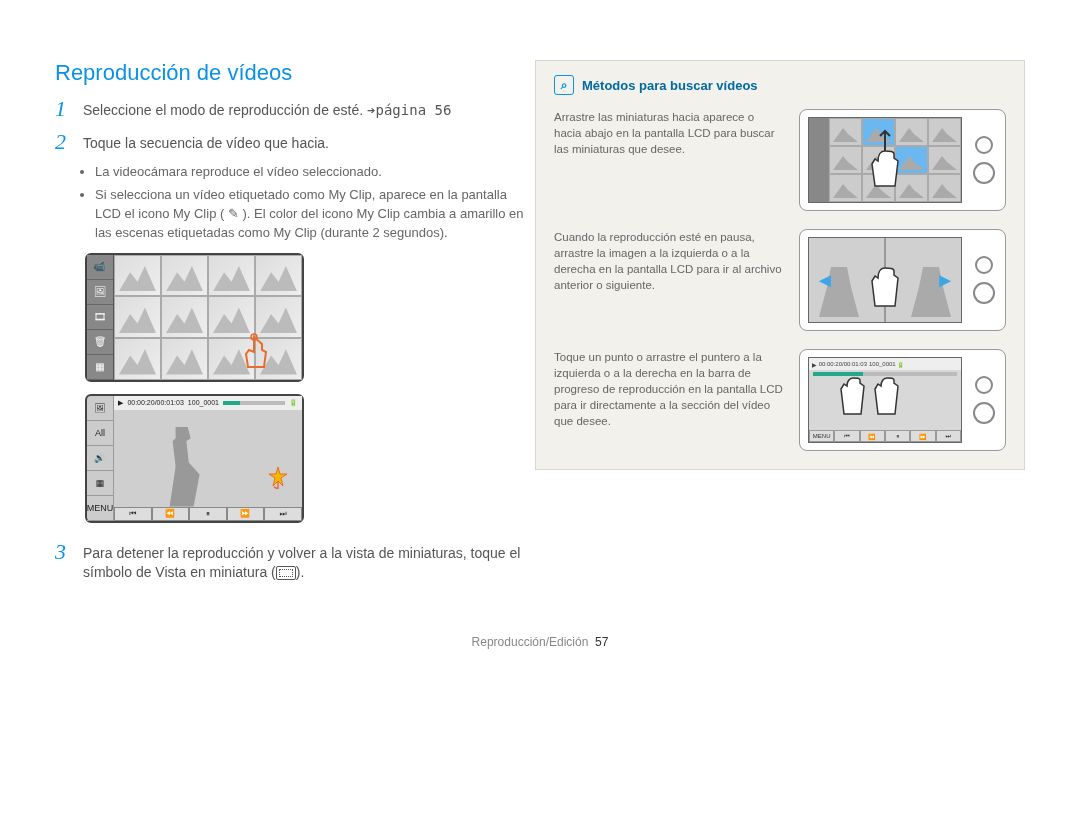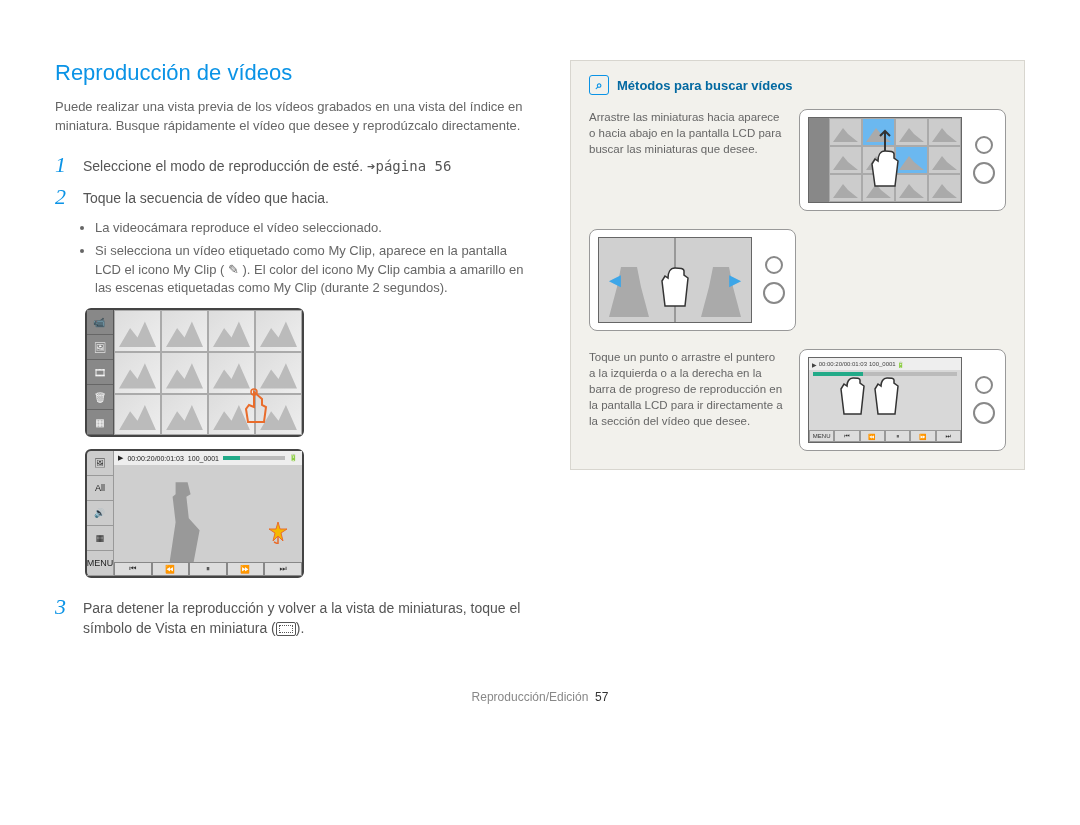--- a/index.html
+++ b/index.html
@@ -17,21 +17,20 @@
   }
   .page-title {
     font-size: 24px;
     color: #555;
     font-weight: 400;
     margin-bottom: 22px;
     letter-spacing: -0.2px;
   }
   .columns {
     display: flex;
-    gap: 35px;
   }
   .col-left {
     flex: 0 0 480px;
   }
   .col-right {
     flex: 1;
   }
   .section-title {
     color: #0a93e6;
     font-size: 22px;
@@ -258,21 +257,20 @@
   .footer .pg{color:#333;font-weight:500;}
 </style>
 </head>
 <body>
 
 <div class="page">
 
   <div class="columns">
     <div class="col-left">
       <div class="section-title">Reproducción de vídeos</div>
-      <div class="intro">Puede realizar una vista previa de los vídeos grabados en una vista del índice en miniatura. Busque rápidamente el vídeo que desee y reprodúzcalo directamente.</div>
 
       <div class="step">
         <div class="step-num">1</div>
         <div class="step-text">
           <span>Seleccione el modo de reproducción de esté. </span><span class="pageref">➔página 56</span>
         </div>
       </div>
 
       <div class="step">
         <div class="step-num">2</div>
@@ -392,20 +390,21 @@
               </div>
             </div>
             <div class="device-right">
                 <div class="lens"></div>
                 <div class="recbtn"></div>
               </div>
           </div>
         </div>
 
         <div class="method-row">
+          <div class="method-text">Cuando la reproducción esté en pausa, arrastre la imagen a la izquierda o a la derecha en la pantalla LCD para ir al archivo anterior o siguiente.</div>
           <div class="device">
             <div class="device-screen">
               <div class="swipe-screen-content">
                 <div class="swipe-half">
                     <div class="swipe-sil" style="left:10px"></div>
                     <div class="arrow" style="left:6px">◄</div>
                   </div>
                 <div class="swipe-half">
                     <div class="swipe-sil" style="right:10px"></div>
                     <div class="arrow" style="right:6px">►</div>

